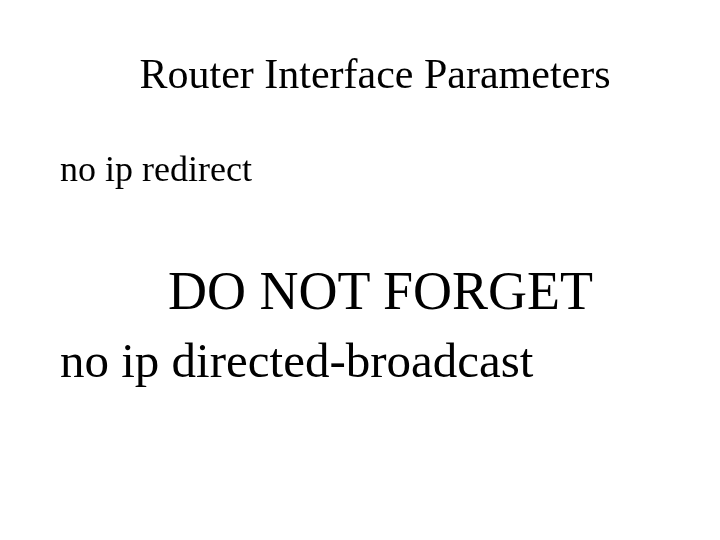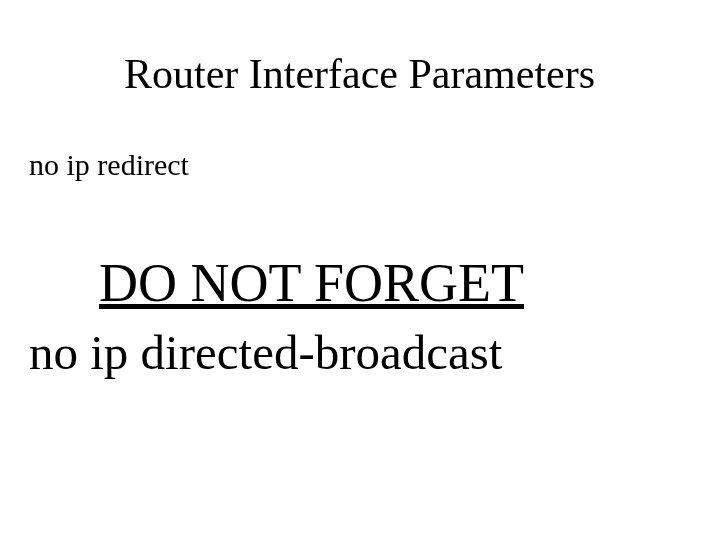--- a/index.html
+++ b/index.html
@@ -11,43 +11,42 @@
       width: 720px;
       height: 540px;
       background: #ffffff;
       font-family: "Times New Roman", Times, serif;
       color: #000000;
       position: relative;
     }
     .slide {
       width: 100%;
       height: 100%;
-      padding: 50px 60px 40px 29px;
+      padding: 50px 60px 40px 60px;
     }
     .title {
       font-size: 42px;
       font-weight: normal;
       text-align: center;
       margin-bottom: 50px;
       margin-left: 30px;
     }
     .subtitle {
-      font-size: 30px;
+      font-size: 36px;
       font-weight: normal;
       margin-bottom: 70px;
     }
     .emphasis-block {
       text-align: left;
     }
     .emphasis-line1 {
       font-size: 54px;
       font-weight: normal;
-      margin-left: 70px;
+      margin-left: 108px;
       margin-bottom: 10px;
-      text-decoration: underline;
     }
     .emphasis-line2 {
       font-size: 49px;
       font-weight: normal;
     }
   </style>
 </head>
 <body>
 
 <div class="slide">

